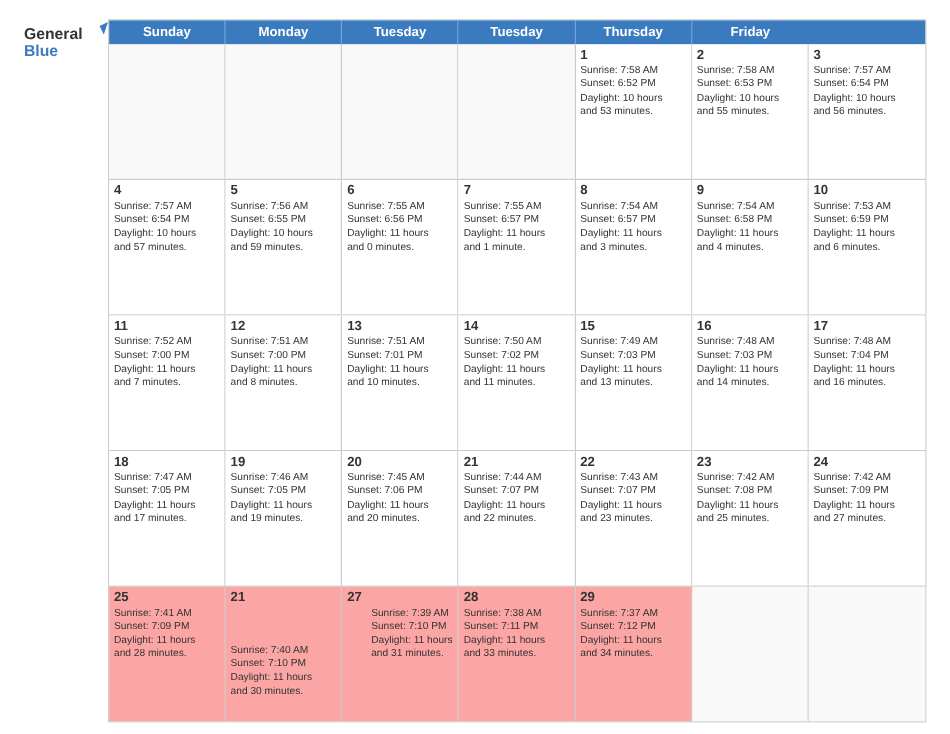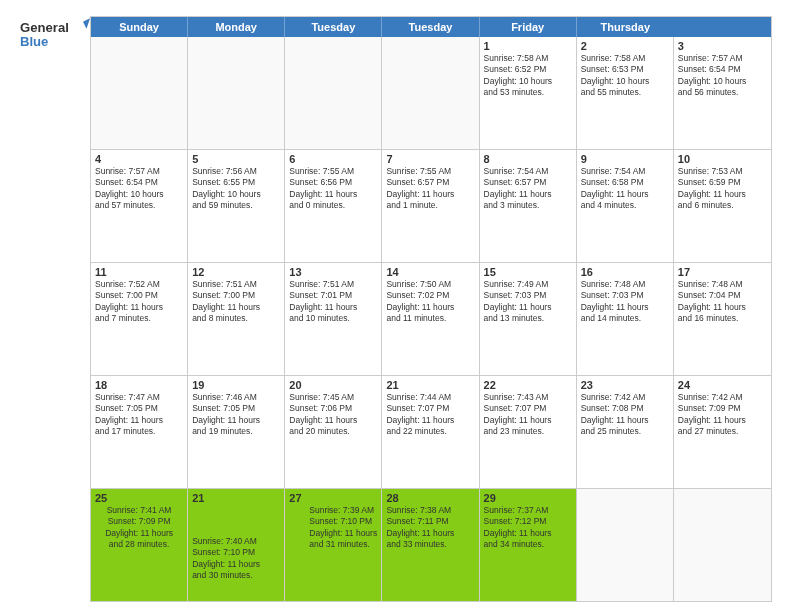--- a/index.html
+++ b/index.html
@@ -76,21 +76,21 @@
       border-right: 1px solid #ccc;
       padding: 3px 4px;
       font-size: 9px;
       color: #333;
       background: #fff;
       vertical-align: top;
       min-height: 0;
     }
     .cal-cell:last-child { border-right: none; }
     .cal-cell.empty { background: #f9f9f9; }
-    .cal-cell.shaded { background: #84cc16; }
+    .cal-cell.shaded { background: #fca5a5; }
     .day-num {
       font-size: 11px;
       font-weight: bold;
       color: #333;
       margin-bottom: 1px;
     }
     .day-info {
       font-size: 8.5px;
       color: #333;
       line-height: 1.35;
@@ -113,22 +113,22 @@
       <div class="subtitle"></div>
     </div>
   </div>
 
   <div class="calendar">
     <div class="cal-header-row" id="cal-header">
         <div class="cal-header-cell">Sunday</div>
         <div class="cal-header-cell">Monday</div>
         <div class="cal-header-cell">Tuesday</div>
         <div class="cal-header-cell">Tuesday</div>
+        <div class="cal-header-cell">Thursday</div>
         <div class="cal-header-cell">Friday</div>
-        <div class="cal-header-cell">Thursday</div>
       </div>
     <div class="cal-body" id="cal-body">
         <div class="cal-row">
           <div class="cal-cell empty"></div>
           <div class="cal-cell empty"></div>
           <div class="cal-cell empty"></div>
           <div class="cal-cell empty"></div>
           <div class="cal-cell">
             <div class="day-num">1</div>
             <div class="day-info" style="white-space: pre-line;">Sunrise: 7:58 AM
@@ -300,21 +300,21 @@
             <div class="day-num">24</div>
             <div class="day-info" style="white-space: pre-line;">Sunrise: 7:42 AM
 Sunset: 7:09 PM
 Daylight: 11 hours
 and 27 minutes.</div>
           </div>
         </div>
         <div class="cal-row">
           <div class="cal-cell shaded">
             <div class="day-num">25</div>
-            <div class="day-info" style="white-space: pre-line; text-align: center;">Sunrise: 7:41 AM
+            <div class="day-info" style="white-space: pre-line;">Sunrise: 7:41 AM
 Sunset: 7:09 PM
 Daylight: 11 hours
 and 28 minutes.</div>
           </div>
           <div class="cal-cell shaded">
             <div class="day-num">21</div>
             <div class="day-info" style="white-space: pre-line; margin-top: 32px;">Sunrise: 7:40 AM
 Sunset: 7:10 PM
 Daylight: 11 hours
 and 30 minutes.</div>

